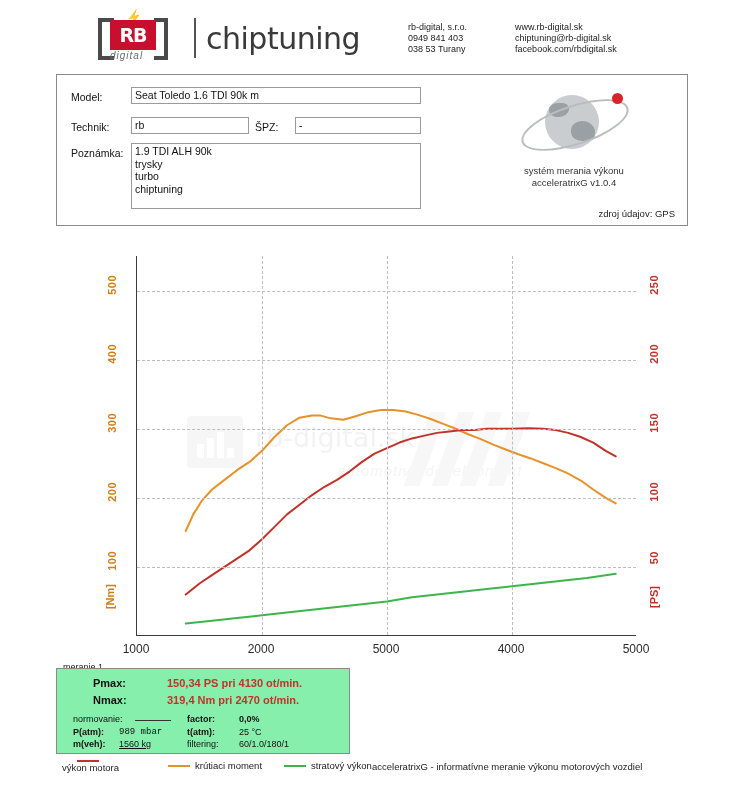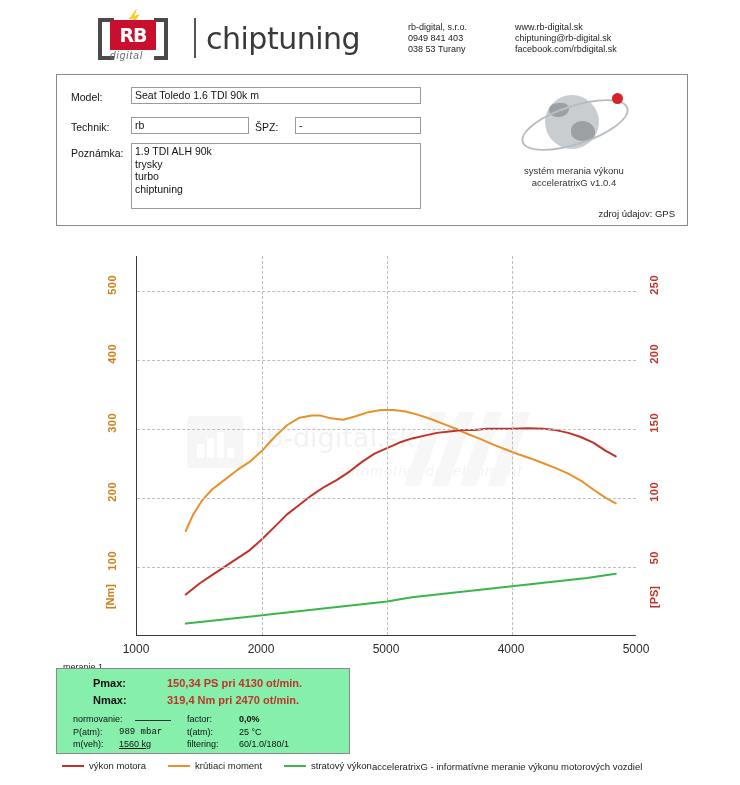--- a/index.html
+++ b/index.html
@@ -360,21 +360,21 @@
     position: absolute;
     font-size: 11px;
     color: #c0332a;
     font-weight: bold;
   }
   .small-key {
     position: absolute;
     font-size: 9px;
     color: #111;
   }
-  .small-key.b { font-weight: normal; }
+  .small-key.b { font-weight: bold; }
   .small-val {
     position: absolute;
     font-size: 9px;
     color: #111;
   }
   .legend {
     position: absolute;
     left: 56px;
     top: 760px;
     width: 630px;
@@ -537,21 +537,21 @@
     <div class="small-val" style="left:182px; top:58px;">25 °C</div>
 
     <div class="small-key b" style="left:16px; top:70px;">m(veh):</div>
     <div class="small-val" style="left:62px; top:70px;text-decoration:underline;">1560 kg</div>
 
     <div class="small-key" style="left:130px; top:70px;">filtering:</div>
     <div class="small-val" style="left:182px; top:70px;">60/1.0/180/1</div>
   </div>
 
   <div class="legend">
-    <div class="lg-item" id="lg0" style="left:6px; top:0;">
+    <div class="lg-item" id="lg0" style="left:6px; top:0;flex-direction:column;">
       <span class="lg-line" id="lgl0" style="border-top-color: rgb(192, 51, 42);"></span>
       <span>výkon motora</span>
     </div>
     <div class="lg-item" id="lg1" style="left:112px; top:0;">
       <span class="lg-line" id="lgl1" style="border-top-color: rgb(232, 145, 42);"></span>
       <span>krútiaci moment</span>
     </div>
     <div class="lg-item" id="lg2" style="left:228px; top:0;">
       <span class="lg-line" id="lgl2" style="border-top-color: rgb(60, 181, 74);"></span>
       <span>stratový výkon</span>

